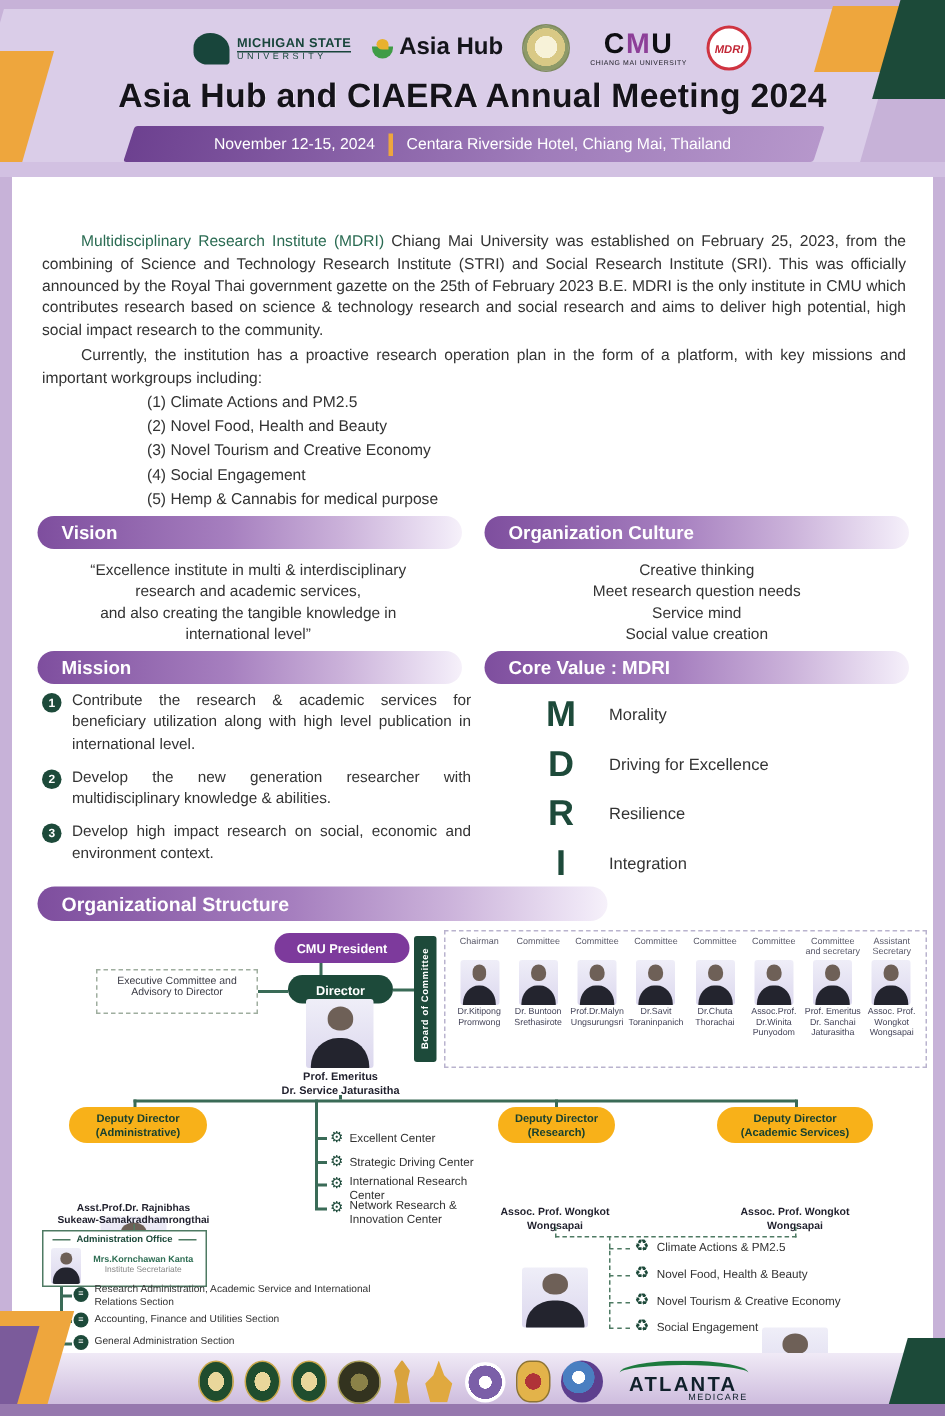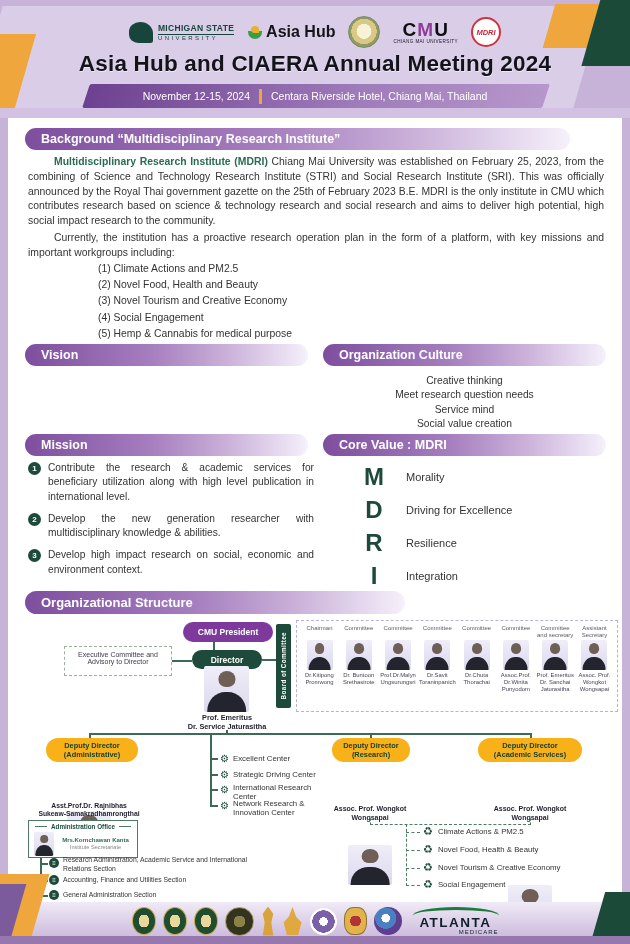--- a/index.html
+++ b/index.html
@@ -58,21 +58,21 @@
 
   
   .content { position:absolute; left:8px; top:118px; width:614px; height:784px; background:#ffffff; }
 
   .pill { position:absolute; height:22px; border-radius:12px; color:#fff; font-weight:bold;
     display:flex; align-items:center; padding-left:16px; box-sizing:border-box; font-size:12.5px;
     background:linear-gradient(90deg,#7e4e9e 0%,#a67fbf 45%,#cbb2da 72%,#efe7f6 96%, #f6f1fa 100%); }
 
   .bodytext { font-size:10.4px; line-height:1.42; color:#333; text-align:justify; }
   .bodytext p { margin:0 0 2px 0; text-indent:26px; }
-  .lead { font-weight:bold; color:#2a6b52; }
+  .lead { font-weight:normal; color:#2a6b52; }
   .wg-list { position:absolute; left:98px; top:261px; font-size:10.4px; line-height:1.56; color:#333; }
 
   .centered-lines { position:absolute; text-align:center; font-size:10.3px; line-height:1.4; color:#333; }
 
   .mission-items { position:absolute; left:28px; top:461px; width:286px; }
   .m-item { display:flex; gap:7px; margin-bottom:8px; }
   .m-num { flex:0 0 13px; width:13px; height:13px; border-radius:50%; background:#1d4a3a; color:#fff;
     font-size:8px; font-weight:bold; display:flex; align-items:center; justify-content:center; margin-top:1px; }
   .m-text { font-size:10.2px; line-height:1.4; color:#333; text-align:justify; }
 
@@ -197,34 +197,39 @@
   <div class="subtitle-band"></div>
   <div class="subtitle">
     <span>November 12-15, 2024</span>
     <span class="sub-divider"></span>
     <span>Centara Riverside Hotel, Chiang Mai, Thailand</span>
   </div>
   <div class="header-bottom-strip"></div>
 
   <div class="content"></div>
 
-  <div class="pill" style="left:25px; top:128px; width:545px;">Background “Multidisciplinary Research Institute”</div>
   <div class="abs bodytext" style="left:28px; top:155px; width:576px;">
     <p><span class="lead">Multidisciplinary Research Institute (MDRI)</span><span> Chiang Mai University was established on February 25, 2023, from the combining of Science and Technology Research Institute (STRI) and Social Research Institute (SRI). This was officially announced by the Royal Thai government gazette on the 25th of February 2023 B.E. MDRI is the only institute in CMU which contributes research based on science &amp; technology research and social research and aims to deliver high potential, high social impact research to the community.</span></p>
     <p>Currently, the institution has a proactive research operation plan in the form of a platform, with key missions and important workgroups including:</p>
   </div>
   <div class="wg-list">
     <div>(1) Climate Actions and PM2.5</div>
     <div>(2) Novel Food, Health and Beauty</div>
     <div>(3) Novel Tourism and Creative Economy</div>
     <div>(4) Social Engagement</div>
     <div>(5) Hemp &amp; Cannabis for medical purpose</div>
   </div>
 
   <div class="pill" style="left:25px; top:344px; width:283px;">Vision</div>
+  <div class="centered-lines" style="left:18px; top:374px; width:295px;">
+    <div>“Excellence institute in multi &amp; interdisciplinary</div>
+    <div>research and academic services,</div>
+    <div>and also creating the tangible knowledge in</div>
+    <div>international level”</div>
+  </div>
   <div class="pill" style="left:323px; top:344px; width:283px;">Organization Culture</div>
   <div class="centered-lines" style="left:323px; top:374px; width:283px;">
     <div>Creative thinking</div>
     <div>Meet research question needs</div>
     <div>Service mind</div>
     <div>Social value creation</div>
   </div>
 
   <div class="pill" style="left:25px; top:434px; width:283px;">Mission</div>
   <div class="mission-items">

